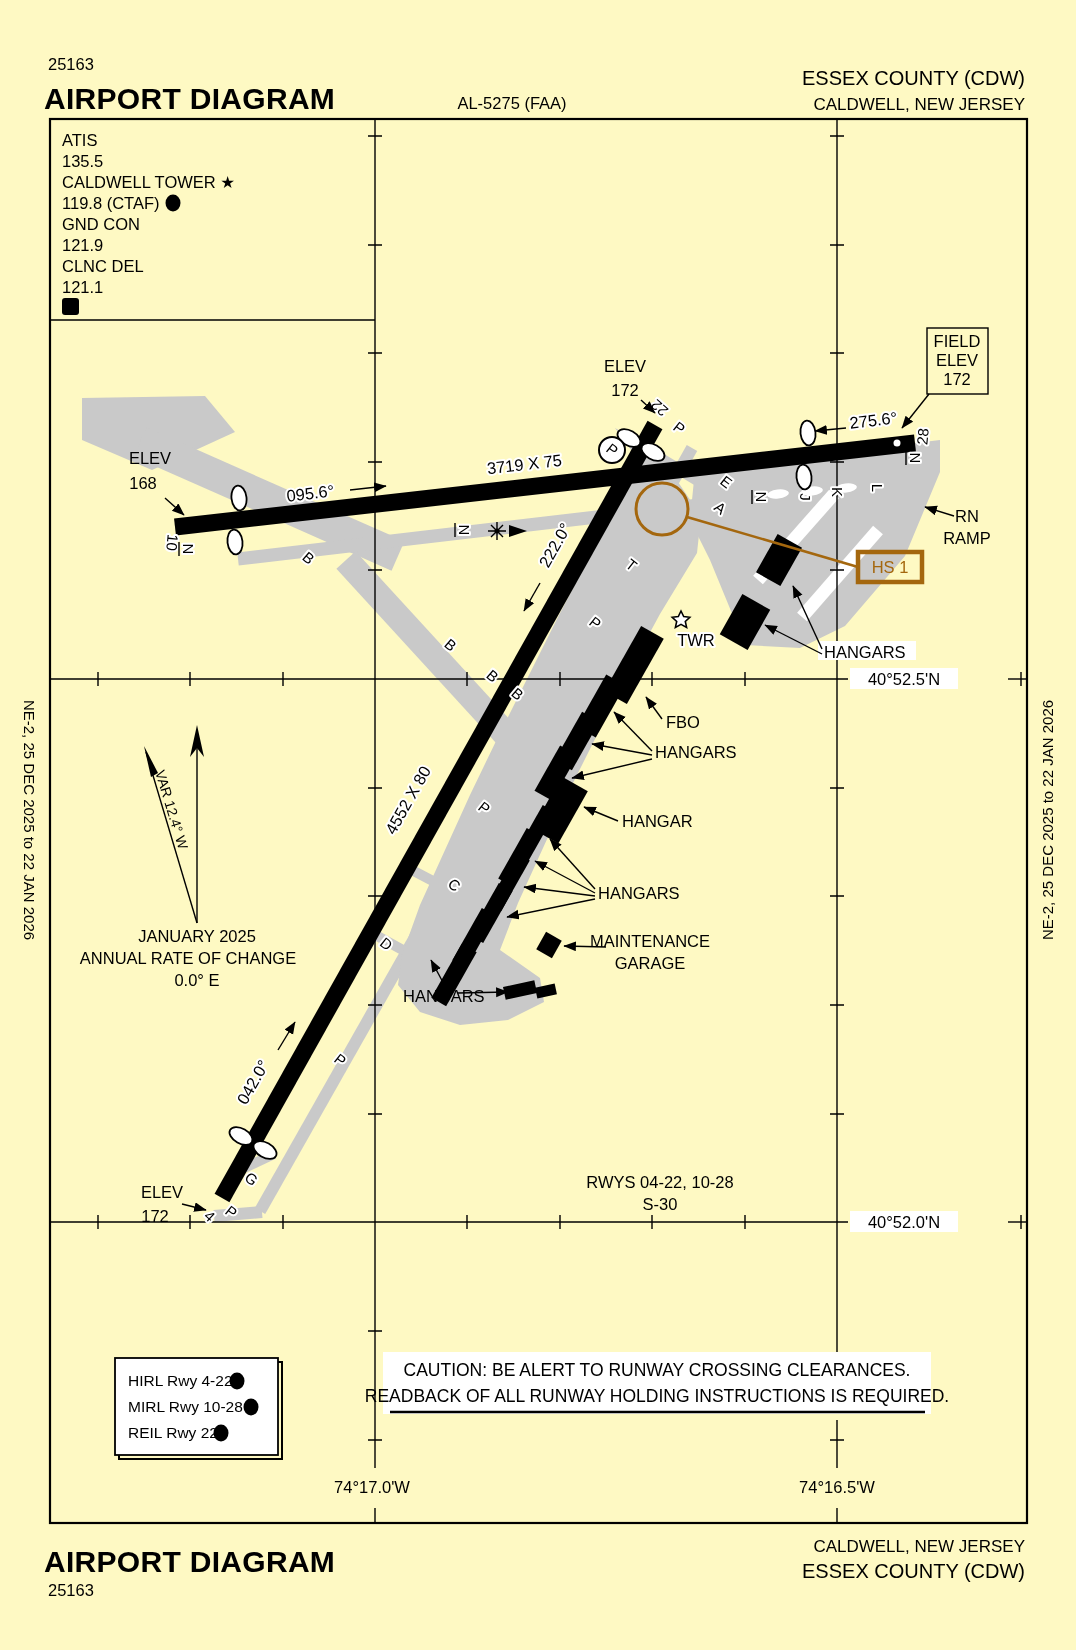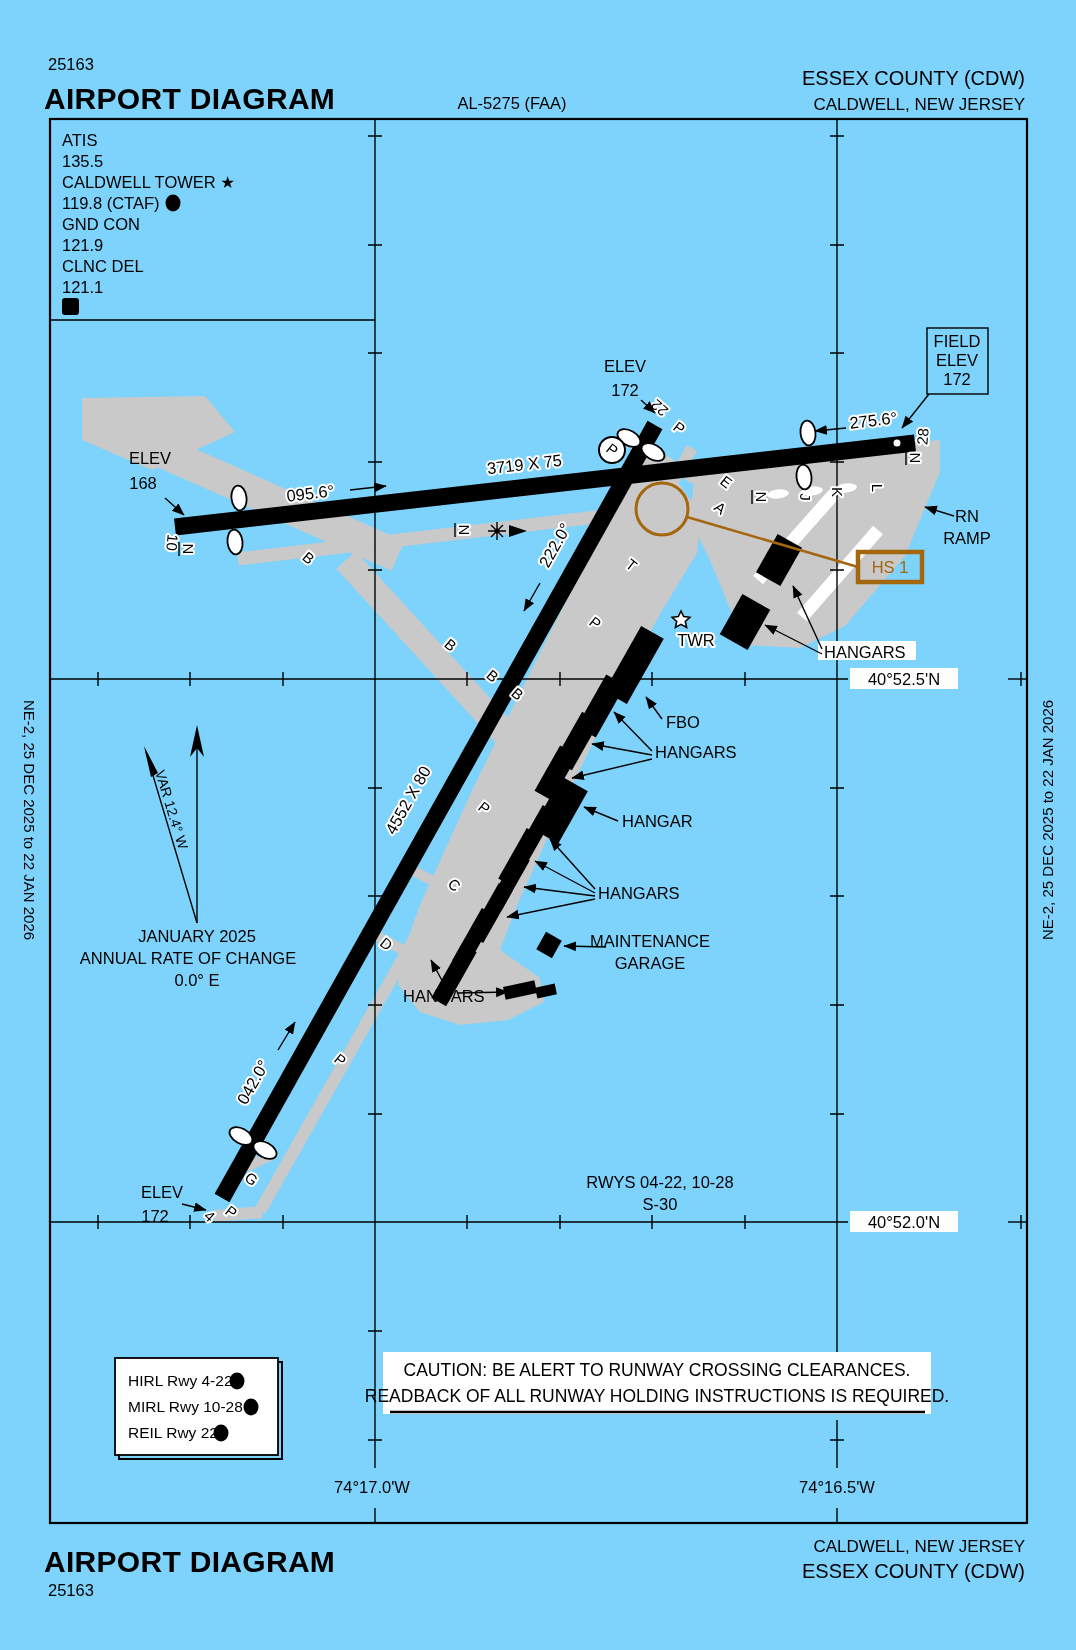--- a/index.html
+++ b/index.html
@@ -1,16 +1,16 @@
 <!DOCTYPE html>
 <html><head>
 <meta charset="utf-8">
 <style>
   html,body{margin:0;padding:0;background:#ffffff;}
-  .page{position:relative;width:1076px;height:1650px;background:#7dd3fc;overflow:hidden;}
+  .page{position:relative;width:1076px;height:1650px;background:#fef9c3;overflow:hidden;}
   svg{position:absolute;left:0;top:0;}
   svg text{font-family:"Liberation Sans", sans-serif;fill:#000;}
   .f14{font-size:14px;}
   .f15{font-size:15px;}
   .f155{font-size:15.5px;}
   .f16{font-size:16.5px;}
   .f17{font-size:17px;}
   .f175{font-size:17.5px;}
   .f20{font-size:20px;}
   .f30{font-size:30px;font-weight:bold;letter-spacing:.3px;}

